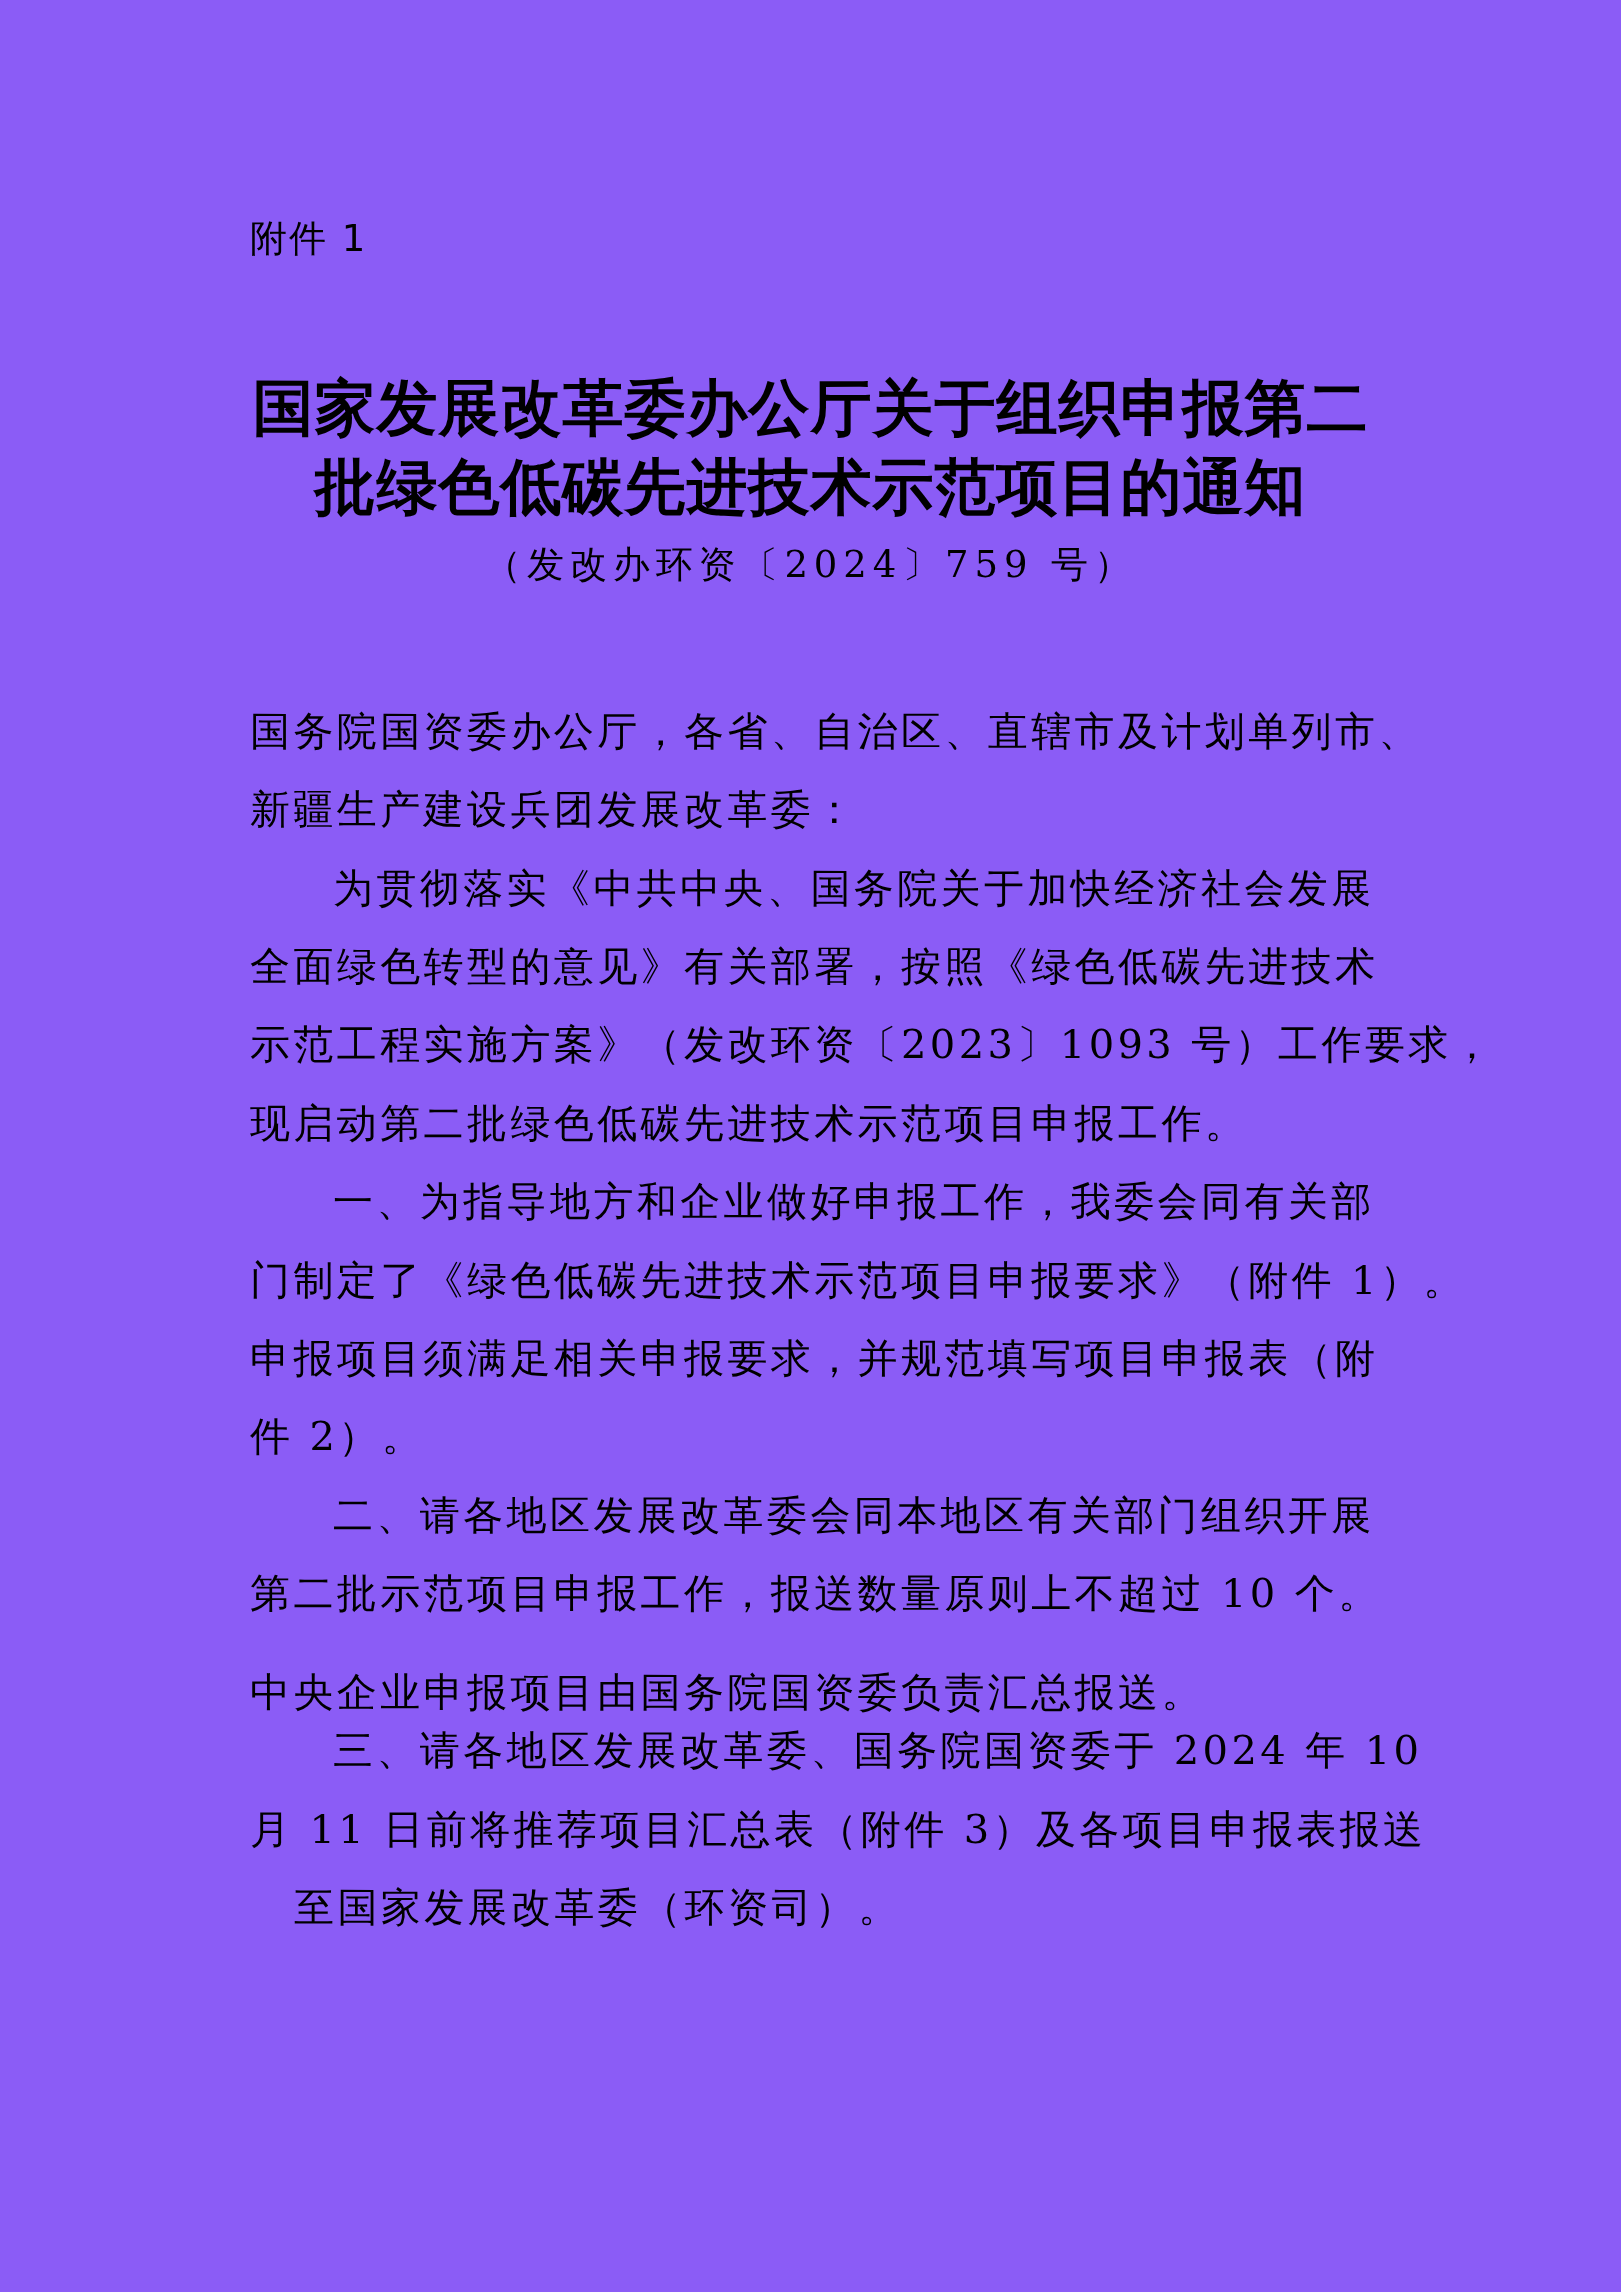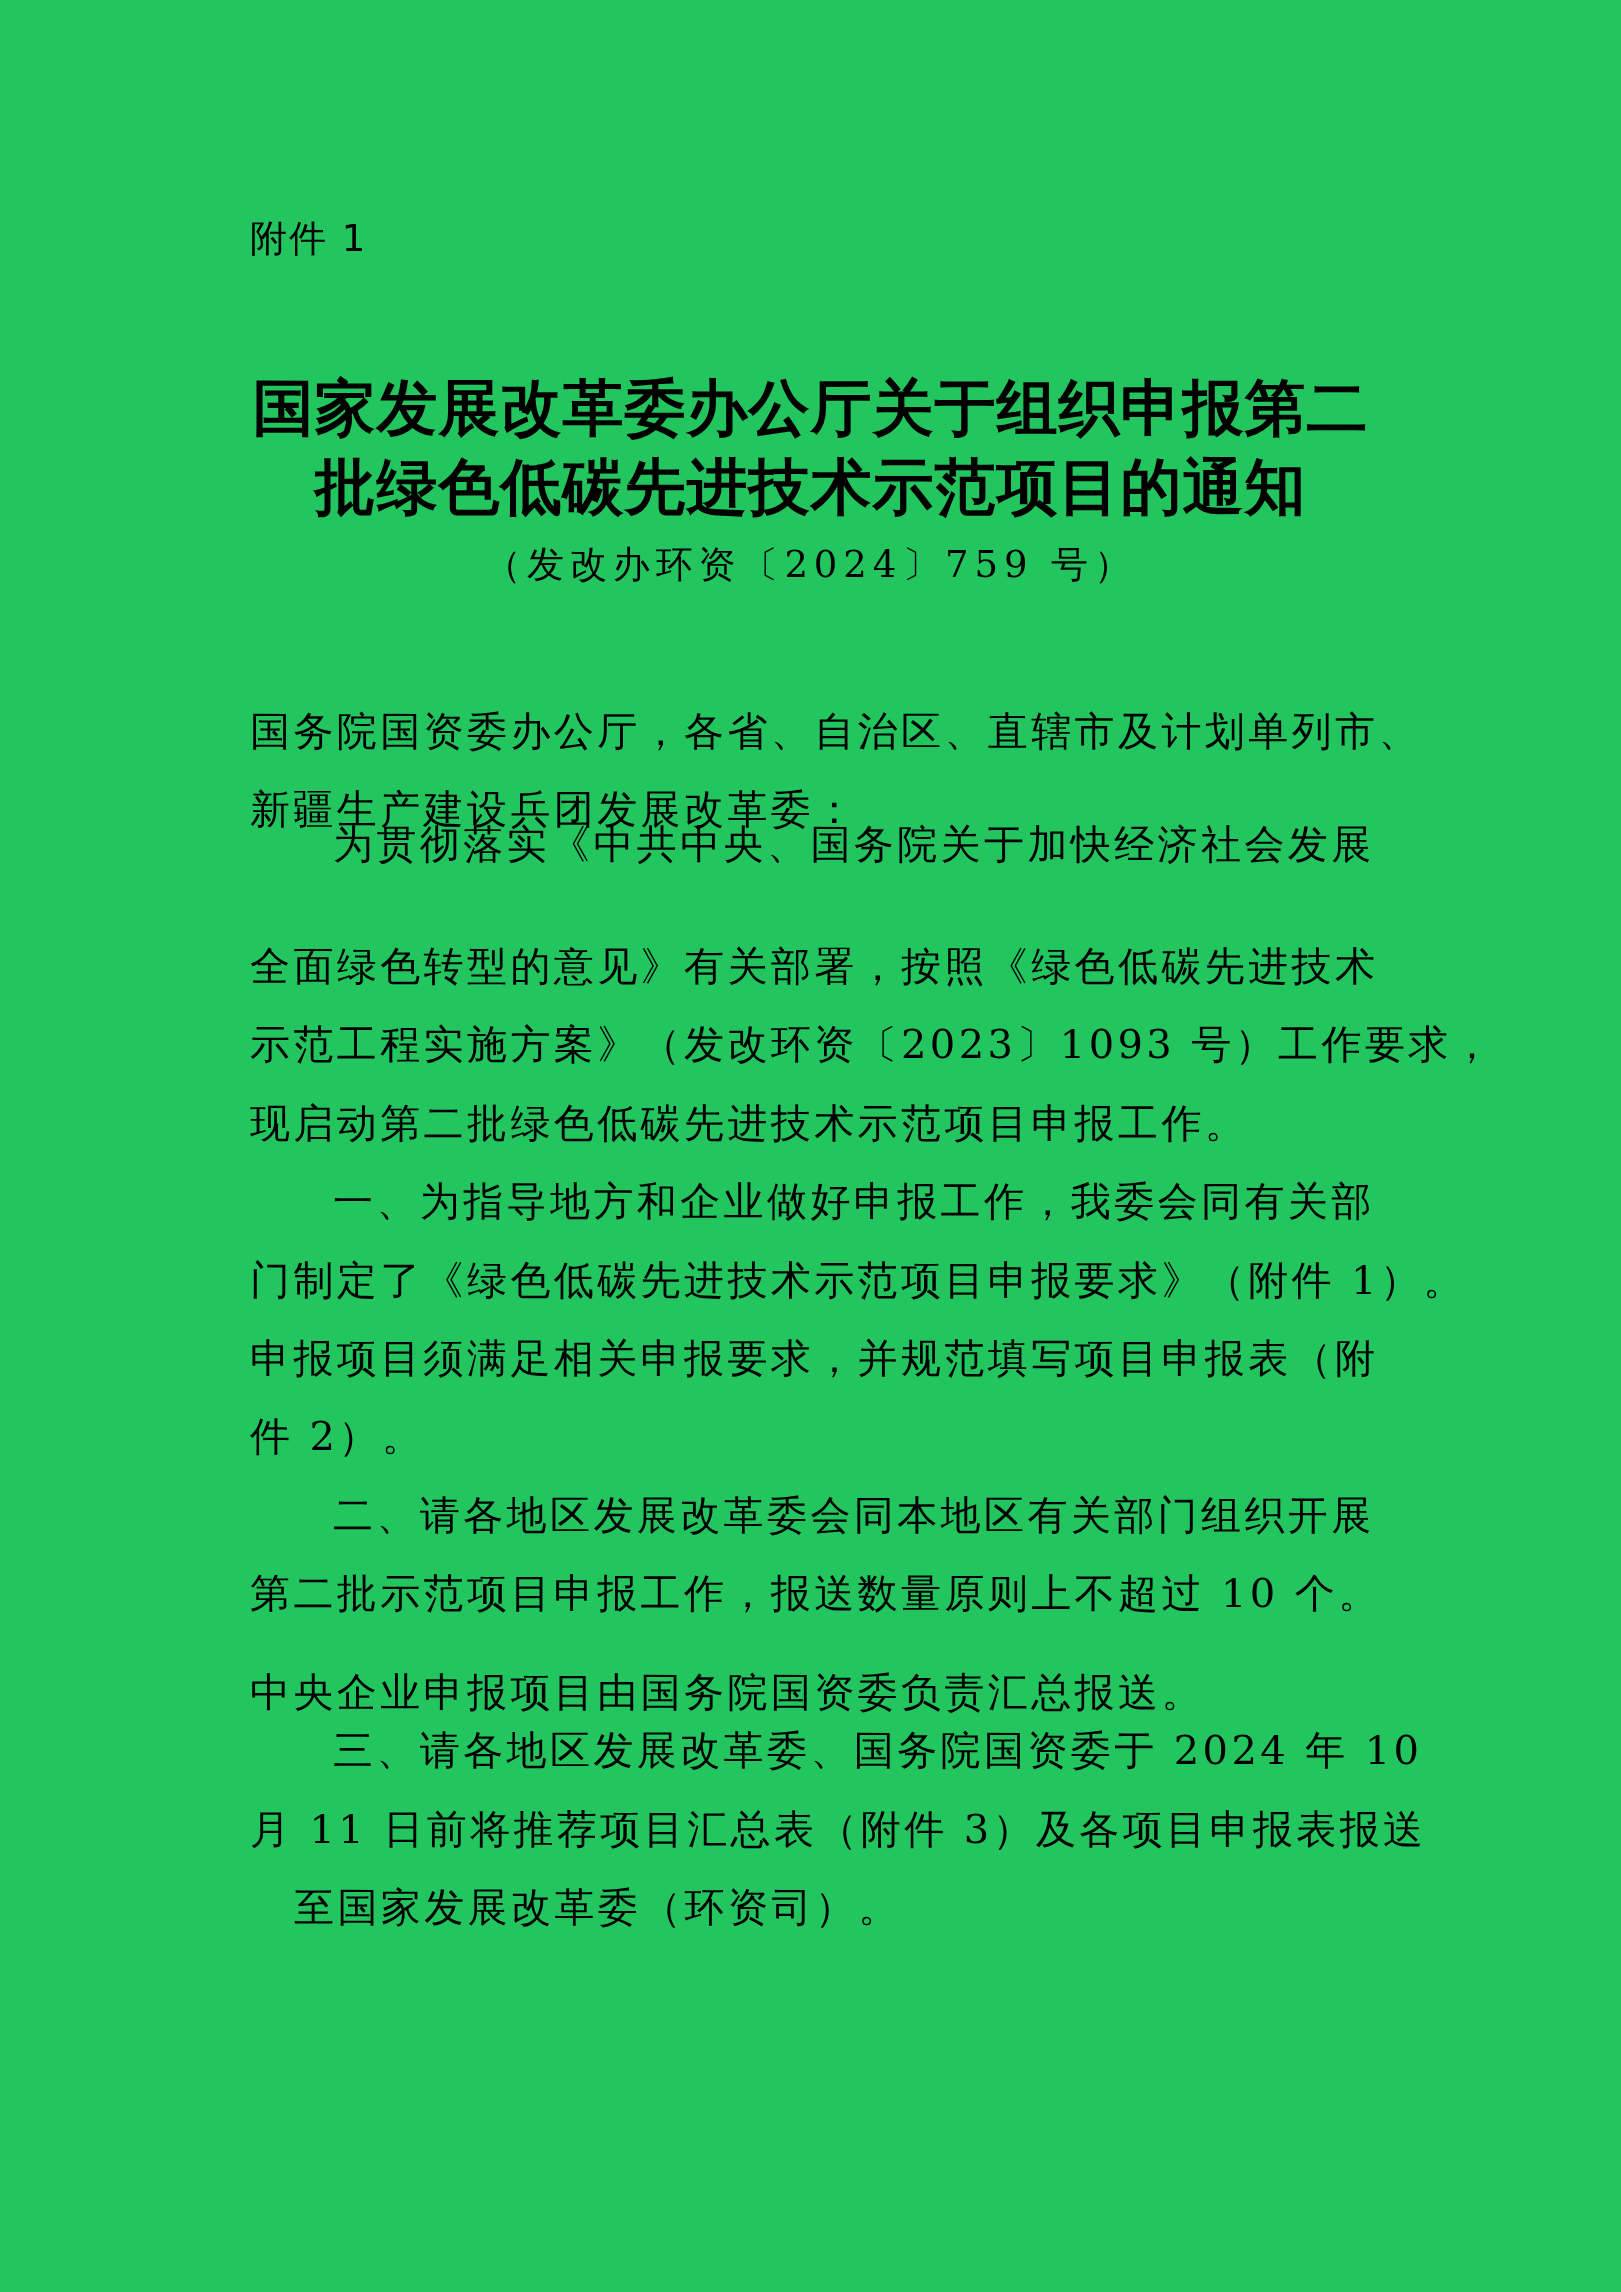--- a/index.html
+++ b/index.html
@@ -13,21 +13,21 @@
       position: relative;
       overflow: hidden;
       color: #000000;
       font-family: "DejaVu Sans", sans-serif;
     }
     .page {
       position: absolute;
       left: 0; top: 0;
       width: 1621px;
       height: 2293px;
-      background: #22c55e;
+      background: #8b5cf6;
     }
     .attachment-label {
       position: absolute;
       left: 250px;
       top: 214px;
       font-family: "DejaVu Sans", sans-serif;
       font-size: 37px;
       line-height: 49px;
       letter-spacing: 2px;
     }
@@ -77,21 +77,21 @@
   <div class="attachment-label">附件 1</div>
 
   <div class="title l1">国家发展改革委办公厅关于组织申报第二</div>
   <div class="title l2">批绿色低碳先进技术示范项目的通知</div>
 
   <div class="doc-number">（发改办环资〔2024〕759 号）</div>
 
   <div class="body-line" style="top:704px;">国务院国资委办公厅，各省、自治区、直辖市及计划单列市、</div>
   <div class="body-line" style="top:782px;">新疆生产建设兵团发展改革委：</div>
 
-  <div class="body-line indent" style="top:817px;font-family:Liberation Serif, serif;">为贯彻落实《中共中央、国务院关于加快经济社会发展</div>
+  <div class="body-line indent" style="top:861px;font-family:Liberation Serif, serif;">为贯彻落实《中共中央、国务院关于加快经济社会发展</div>
   <div class="body-line" style="top:939px;">全面绿色转型的意见》有关部署，按照《绿色低碳先进技术</div>
   <div class="body-line" style="top:1017px;">示范工程实施方案》（发改环资〔2023〕1093 号）工作要求，</div>
   <div class="body-line" style="top:1096px;">现启动第二批绿色低碳先进技术示范项目申报工作。</div>
 
   <div class="body-line indent" style="top:1174px;">一、为指导地方和企业做好申报工作，我委会同有关部</div>
   <div class="body-line" style="top:1253px;">门制定了《绿色低碳先进技术示范项目申报要求》（附件 1）。</div>
   <div class="body-line" style="top:1331px;">申报项目须满足相关申报要求，并规范填写项目申报表（附</div>
   <div class="body-line" style="top:1409px;">件 2）。</div>
 
   <div class="body-line indent" style="top:1488px;">二、请各地区发展改革委会同本地区有关部门组织开展</div>

